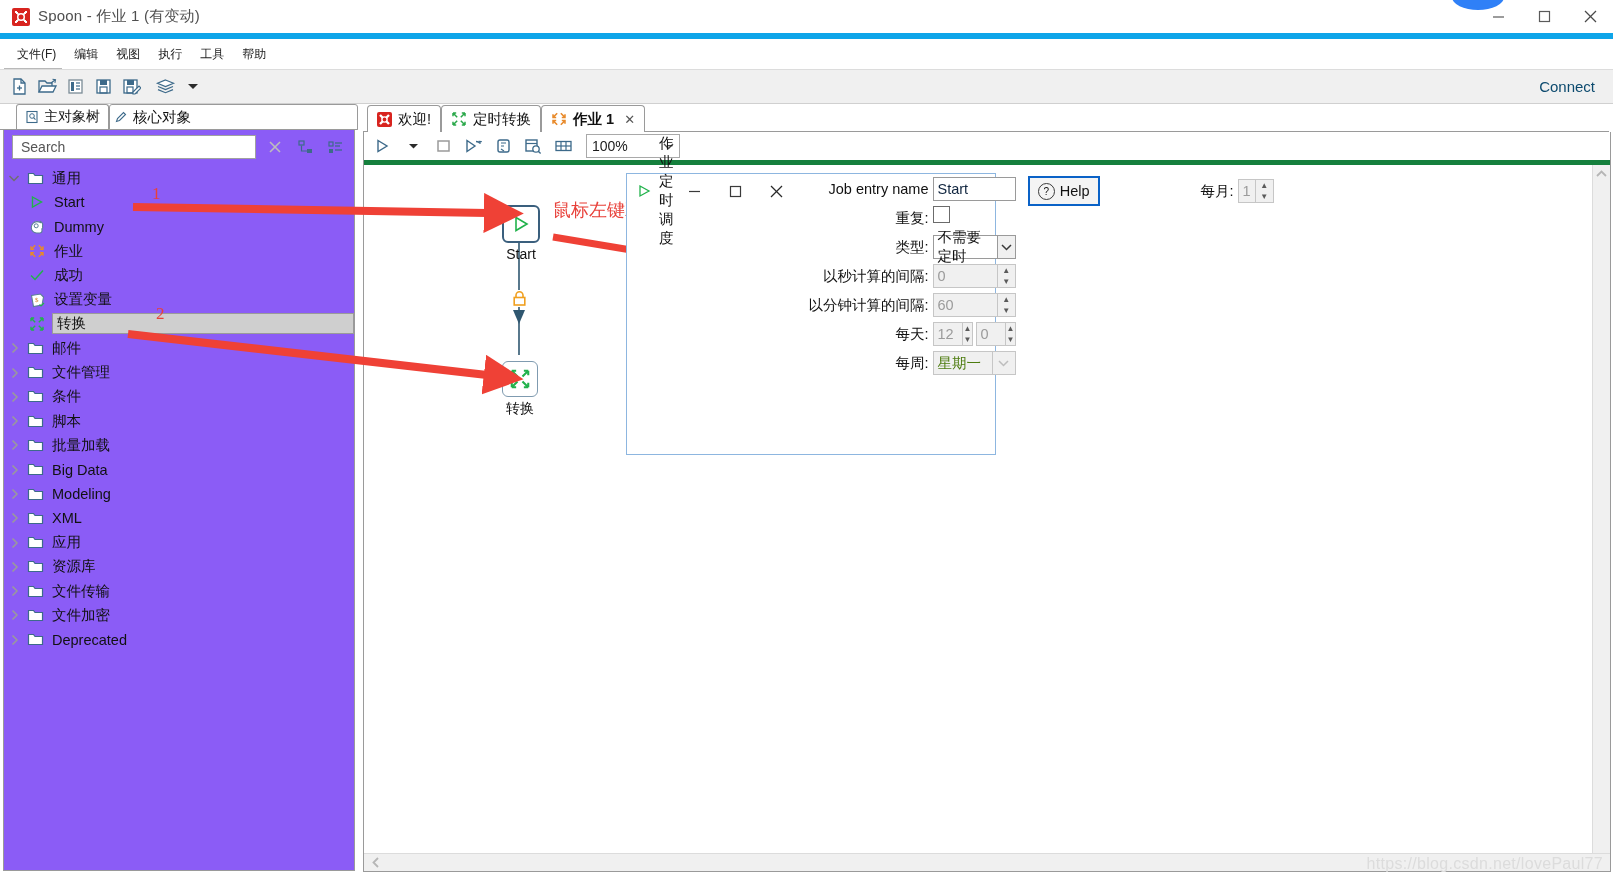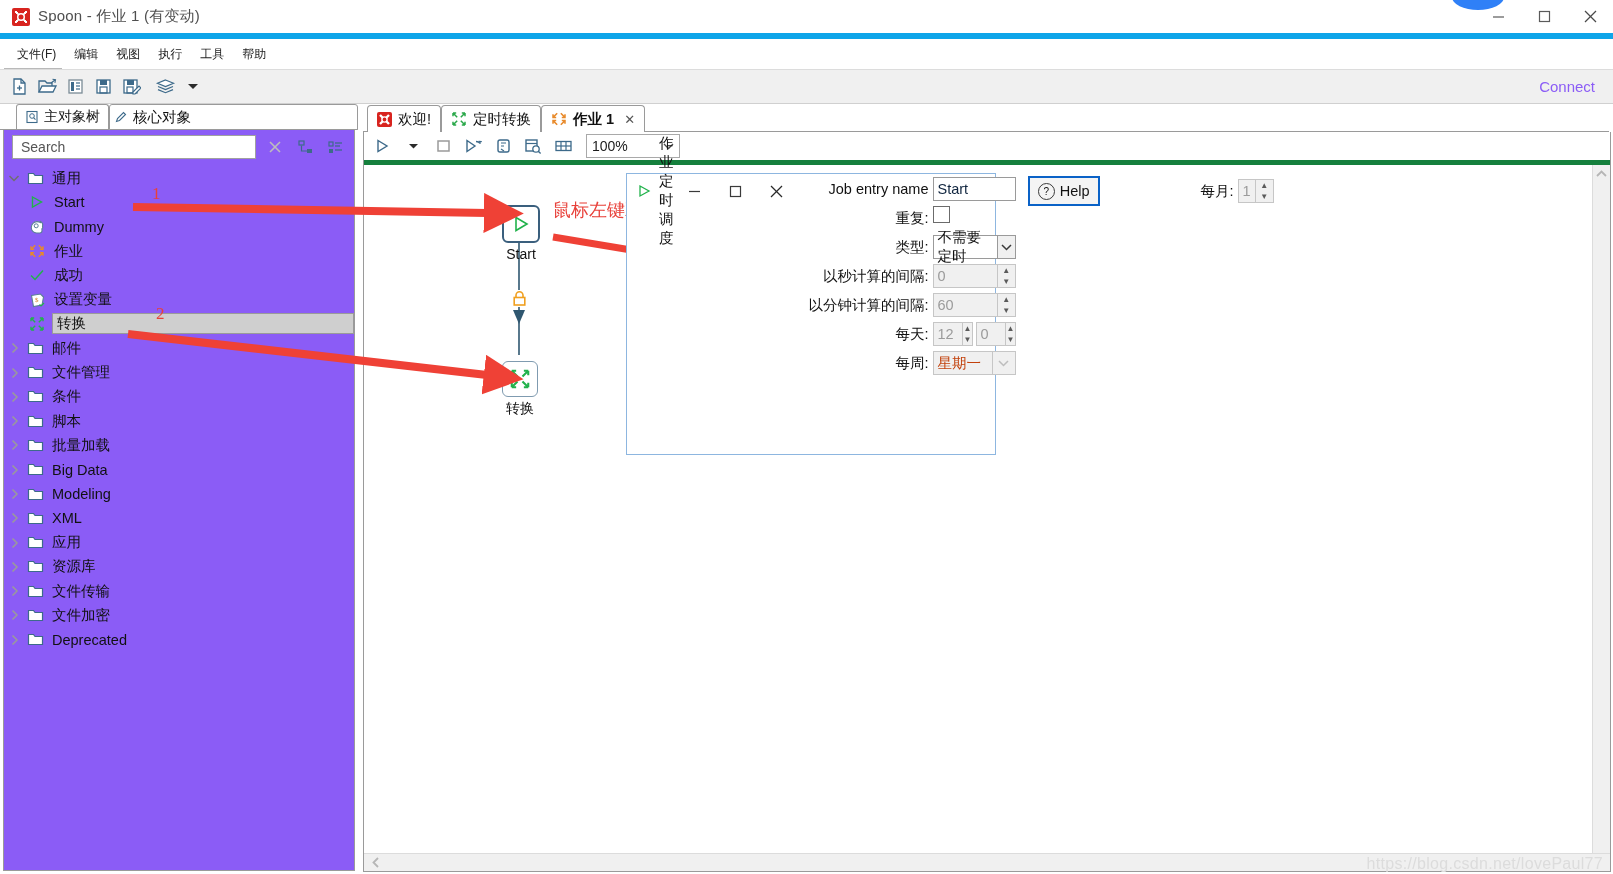--- a/index.html
+++ b/index.html
@@ -30,21 +30,21 @@
 
   
   .menubar{height:30px;flex:0 0 30px;display:flex;align-items:center;padding-left:8px;background:#fff;position:relative;}
   .menuitem{padding:3px 9px;font-size:12px;color:#222;}
   .menu-underline{position:absolute;left:4px;top:29px;width:58px;height:1px;background:#b9b9b9;}
 
   
   .toolbar{height:33px;flex:0 0 33px;display:flex;align-items:center;background:#f0f0f0;border-top:1px solid #dcdcdc;border-bottom:1px solid #d0d0d0;padding-left:6px;position:relative;}
   .tb-btn{width:26px;height:26px;display:flex;align-items:center;justify-content:center;margin-right:2px;}
   .tb-sep{width:6px;}
-  .connect{margin-left:auto;margin-right:18px;font-size:15px;color:#8b5cf6;}
+  .connect{margin-left:auto;margin-right:18px;font-size:15px;color:#0c4a6e;}
 
   
   .split{flex:1 1 auto;display:flex;min-height:0;background:#fff;}
 
   
   .leftpanel{width:358px;flex:0 0 358px;display:flex;flex-direction:column;position:relative;background:#fff;border-right:1px solid #fff;}
   .tabstrip{height:26px;flex:0 0 26px;display:flex;align-items:flex-start;padding-left:16px;position:relative;}
   .ltab{height:24px;display:flex;align-items:center;gap:5px;padding:0 8px;font-size:14px;color:#111;
         border:1px solid #9a9a9a;border-bottom:none;border-radius:3px 3px 0 0;background:#fff;position:relative;}
   .ltab.sel{background:#fff;}
@@ -104,21 +104,21 @@
   .dlg-wbtns{margin-left:auto;display:flex;}
   .dlg-wbtn{width:41px;height:34px;display:flex;align-items:center;justify-content:center;color:#3a3a3a;}
   .dlg-body{flex:1 1 auto;padding:3px 6px 0 6px;display:flex;flex-direction:column;gap:5px;}
   .frow{display:flex;align-items:center;height:24px;}
   .flabel{flex:0 0 126px;text-align:right;padding-right:4px;font-size:14.5px;color:#111;white-space:nowrap;}
   .fctl{flex:1 1 auto;height:24px;display:flex;align-items:stretch;min-width:0;}
   .txt{flex:1 1 auto;border:1px solid #9a9a9a;background:#fff;display:flex;align-items:center;padding:0 4px;font-size:14.5px;color:#10253f;min-width:0;}
   .txt.dim{background:#f0f0f0;color:#9b9b9b;border-color:#c6c6c6;}
   .chk{width:15px;height:15px;border:1px solid #6b6b6b;background:#fff;}
   .sel{flex:1 1 auto;border:1px solid #9a9a9a;background:#fff;display:flex;align-items:center;padding:0 4px;font-size:14.5px;color:#111;min-width:0;}
-  .sel.dim{background:#f0f0f0;color:#c2410c;border-color:#c6c6c6;}
+  .sel.dim{background:#f0f0f0;color:#4d7c0f;border-color:#c6c6c6;}
   .selarrow{width:22px;border:1px solid #9a9a9a;border-left:none;background:#f0f0f0;display:flex;align-items:center;justify-content:center;color:#4a4a4a;}
   .selarrow.dim{color:#b5b5b5;border-color:#c6c6c6;}
   .spin{width:17px;border:1px solid #c6c6c6;border-left:none;background:#f0f0f0;display:flex;flex-direction:column;}
   .spin div{flex:1 1 50%;display:flex;align-items:center;justify-content:center;color:#5a5a5a;font-size:8px;line-height:1;}
   .dlg-foot{height:34px;flex:0 0 34px;display:flex;align-items:center;padding:0 6px;}
   .helpbtn{border:2px solid #0a62c7;height:26px;display:flex;align-items:center;gap:5px;padding:0 8px;font-size:14.5px;color:#111;background:#f4f4f4;}
   .helpbtn .qi{width:15px;height:15px;border:1.5px solid #3a3a3a;border-radius:50%;display:flex;align-items:center;justify-content:center;font-size:10px;}
 </style>
 </head>
 <body>

